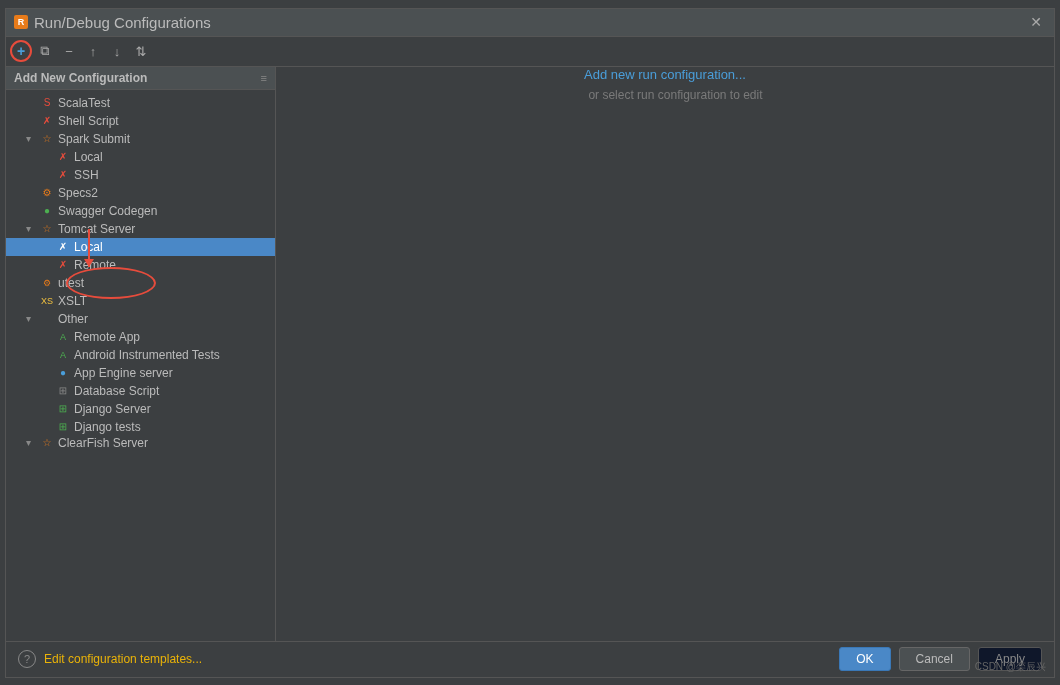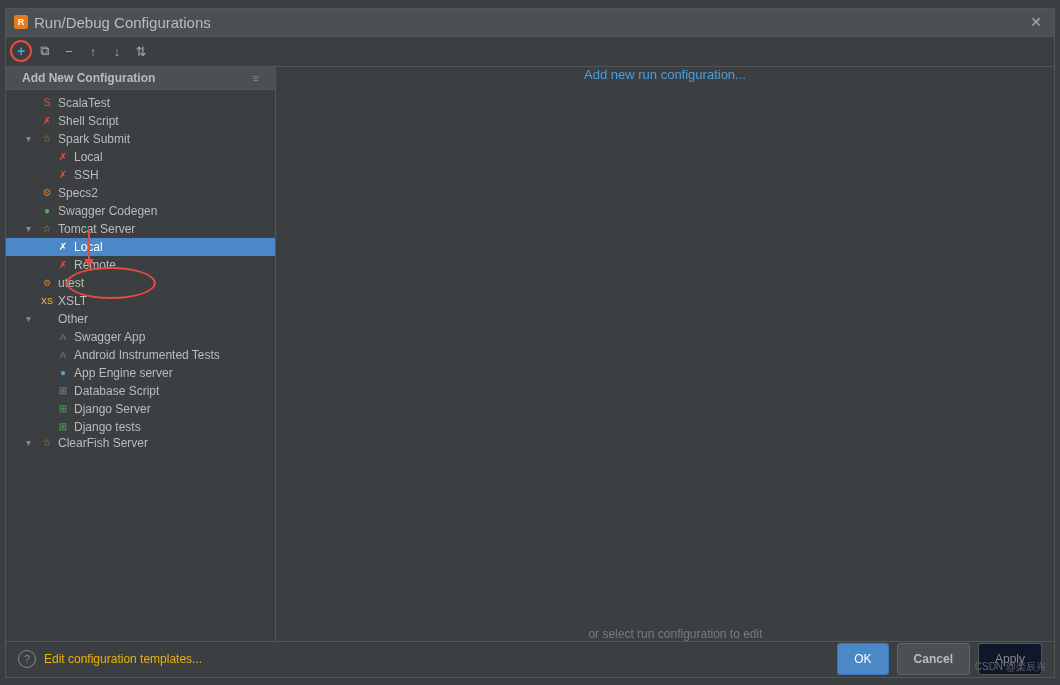--- a/index.html
+++ b/index.html
@@ -103,21 +103,21 @@
     .left-panel {
       width: 270px;
       background: #3c3f41;
       border-right: 1px solid #555;
       display: flex;
       flex-direction: column;
       overflow: hidden;
     }
     .left-panel-header {
       background: #4b5052;
-      padding: 4px 16px;
+      padding: 4px 8px;
       display: flex;
       align-items: center;
       justify-content: space-between;
       border-bottom: 1px solid #555;
       flex-shrink: 0;
     }
     .left-panel-header-text {
       color: #bbbbbb;
       font-size: 12px;
       font-weight: bold;
@@ -161,21 +161,21 @@
       font-size: 10px;
     }
     .indent1 { padding-left: 20px; }
     .indent2 { padding-left: 36px; }
     .right-panel {
       flex: 1;
       background: #3c3f41;
       display: flex;
       flex-direction: column;
       align-items: center;
-      justify-content: space-between;
+      justify-content: flex-start;
       color: #4a9eda;
       font-size: 14px;
     }
     .right-panel-hint {
       color: #7a7a7a;
       font-size: 12px;
       margin-top: 6px;
       margin-left: 21px;
     }
     .bottom-bar {
@@ -193,36 +193,35 @@
       cursor: pointer;
       font-size: 12px;
       text-decoration: none;
     }
     .bottom-right {
       display: flex;
       gap: 8px;
       align-items: center;
     }
     .btn-dialog {
-      height: 32px;
+      height: 24px;
       padding: 0 16px;
       border-radius: 3px;
       border: 1px solid #666;
       cursor: pointer;
       font-size: 12px;
     }
     .btn-ok {
       background: #4a88c7;
       color: #fff;
       border-color: #3a78b7;
     }
     .btn-cancel {
       background: #4b5052;
       color: #bbbbbb;
-      font-weight: bold;
     }
     .btn-apply {
       background: #0f172a;
       color: #888;
       border-color: #555;
     }
     .question-btn {
       width: 18px;
       height: 18px;
       border-radius: 50%;
@@ -387,21 +386,21 @@
 
         <div class="tree-item indent1 group">
           <span class="tree-toggle">▾</span>
           <span class="tree-icon"></span>
           <span>Other</span>
         </div>
 
         <div class="tree-item indent2">
           <span class="tree-toggle"></span>
           <span class="tree-icon icon-green" style="font-size:9px;">A</span>
-          <span>Swagger App</span>
+          <span>Remote App</span>
         </div>
 
         <div class="tree-item indent2">
           <span class="tree-toggle"></span>
           <span class="tree-icon icon-green" style="font-size:9px;">A</span>
           <span>Android Instrumented Tests</span>
         </div>
 
         <div class="tree-item indent2">
           <span class="tree-toggle"></span>

